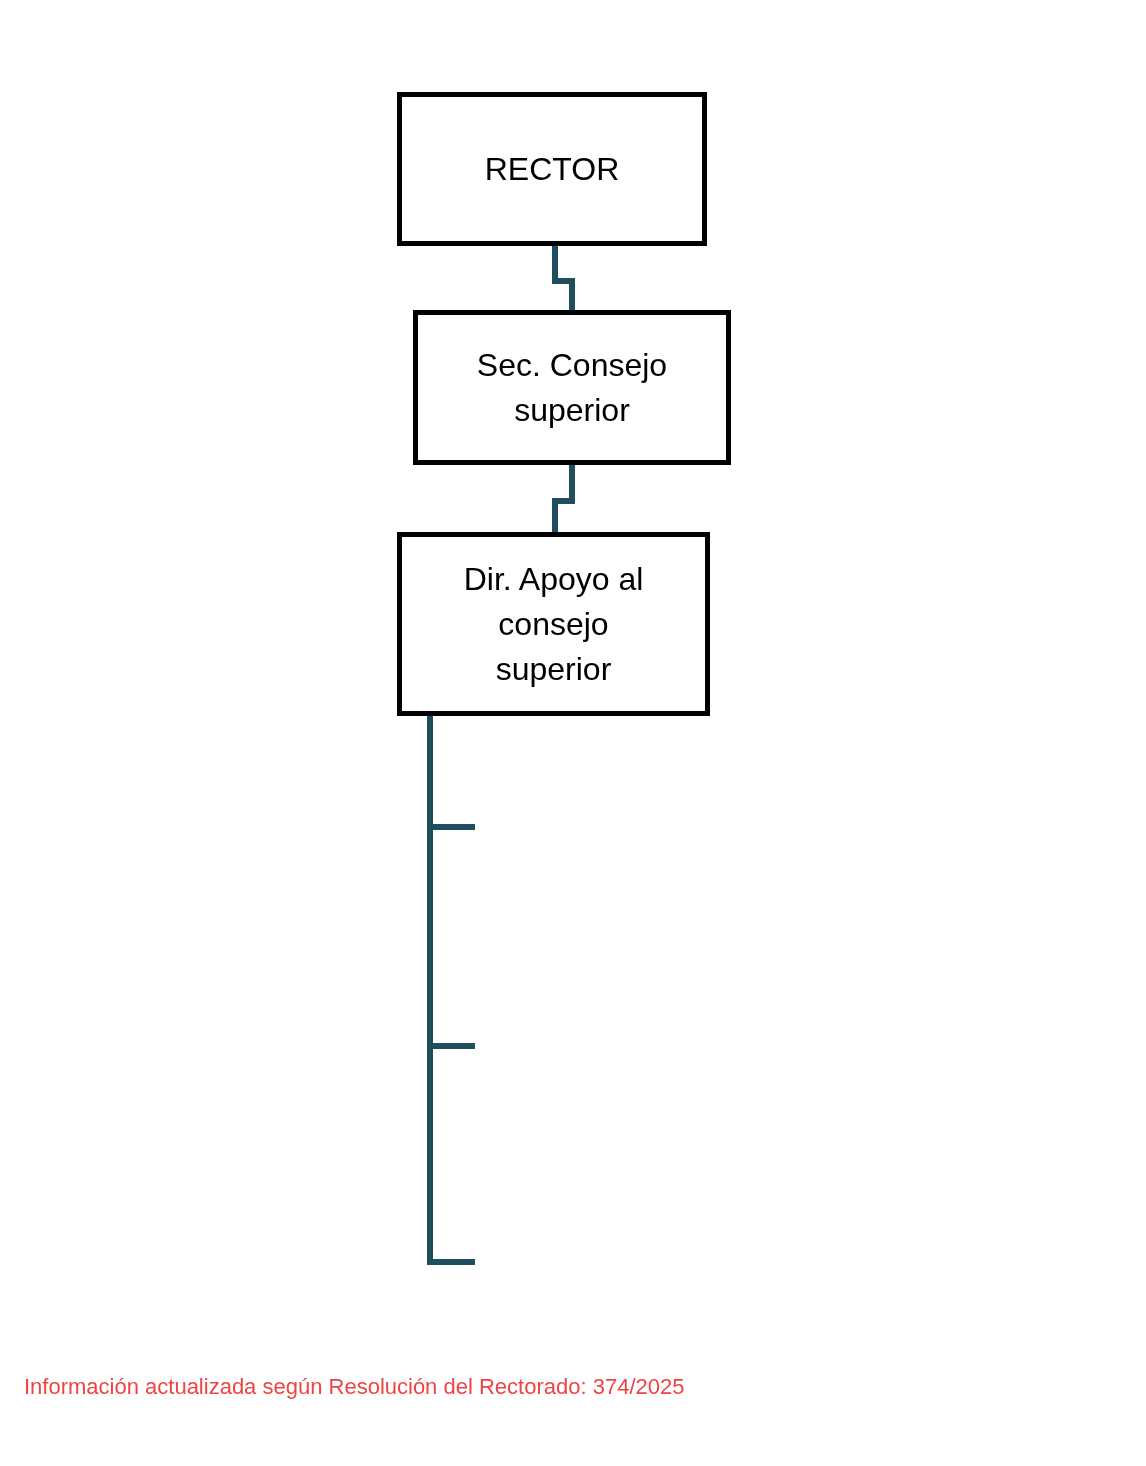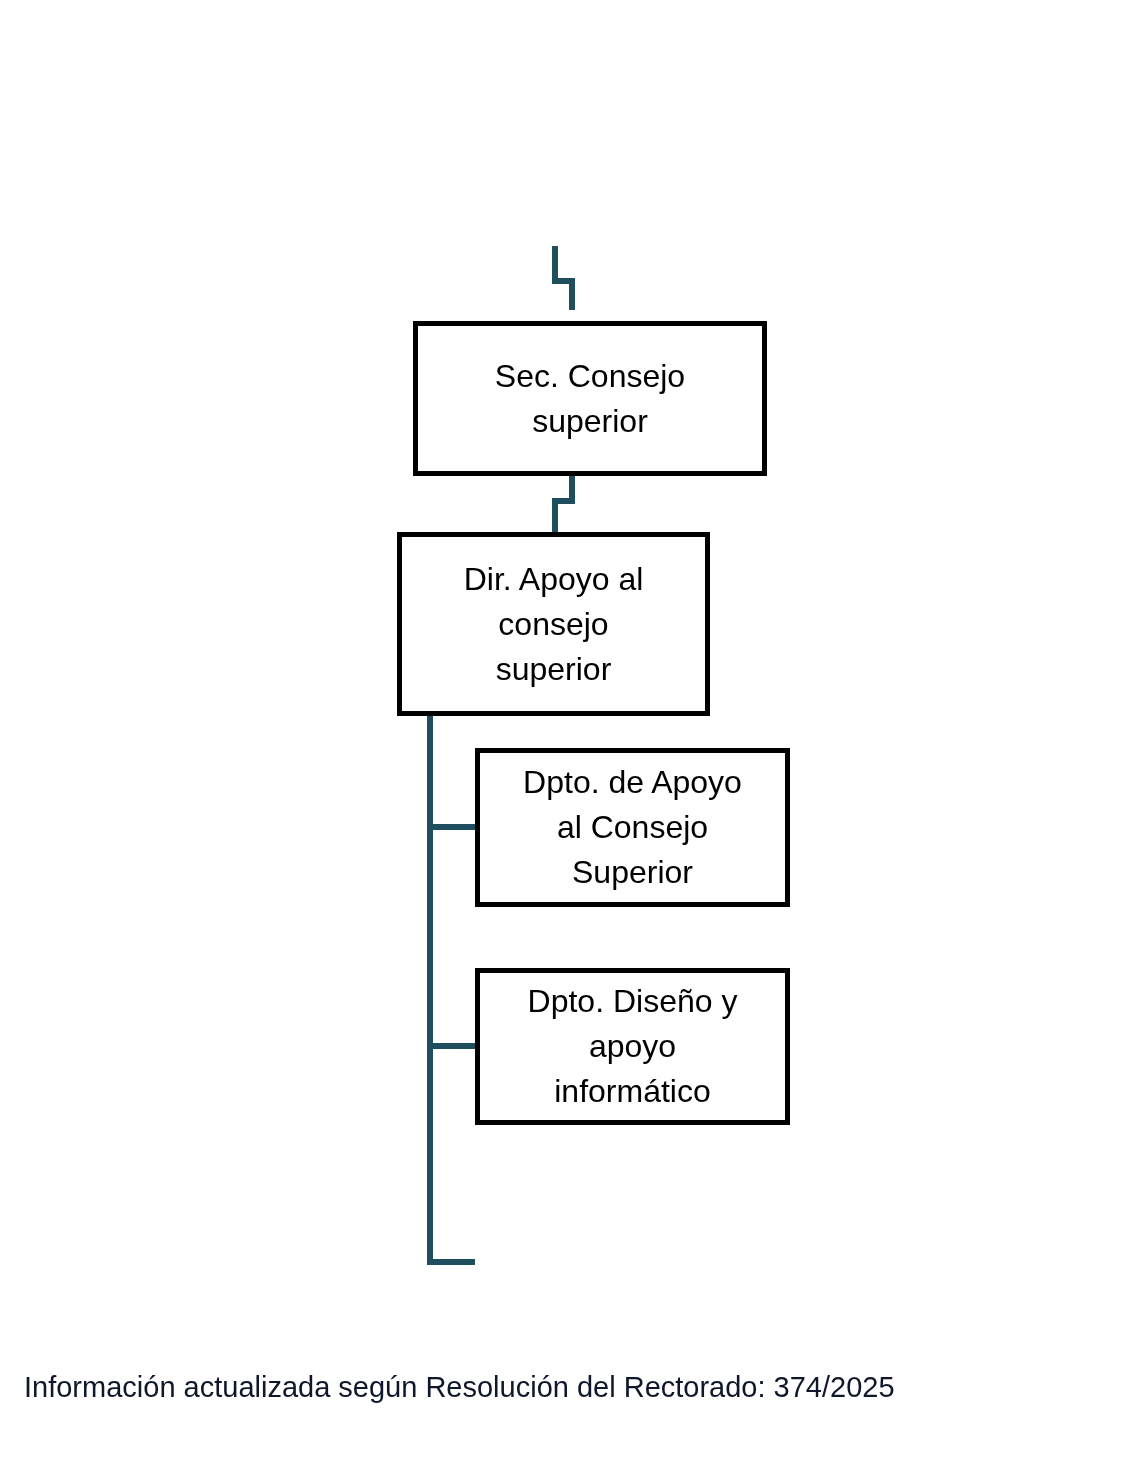--- a/index.html
+++ b/index.html
@@ -33,69 +33,62 @@
     justify-content: center;
     text-align: center;
     color: #000000;
     font-size: 32px;
     line-height: 45px;
   }
   .node .node-label {
     white-space: pre-line;
   }
   .node-rector   { left: 397px; top:  92px; width: 310px; height: 154px; }
-  .node-sec      { left: 413px; top: 310px; width: 354px; height: 155px; margin-top: 11px; }
+  .node-sec      { left: 413px; top: 310px; width: 318px; height: 155px; }
   .node-dir      { left: 397px; top: 532px; width: 313px; height: 184px; }
   .node-dpto-apoyo    { left: 475px; top:  748px; width: 315px; height: 159px; }
   .node-dpto-diseno   { left: 475px; top:  968px; width: 315px; height: 157px; }
   .node-dpto-registro { left: 475px; top: 1187px; width: 315px; height: 153px; }
   .footer-note {
     position: absolute;
     left: 24px;
     top: 1366px;
     width: 1100px;
-    font-size: 29px;
+    font-size: 22px;
     line-height: 42px;
-    color: #0f172a;
+    color: #ef4444;
     white-space: nowrap;
   }
 </style>
 </head>
 <body>
 
 <div class="canvas">
 
   <svg class="connector-layer" viewBox="0 0 1146 1466" xmlns="http://www.w3.org/2000/svg" aria-hidden="true">
     <polyline points="555,246 555,281 572,281 572,310" fill="none" stroke="#1F4E5F" stroke-width="6"></polyline>
     <polyline points="572,465 572,501 555,501 555,532" fill="none" stroke="#1F4E5F" stroke-width="6"></polyline>
     <polyline points="430,683 430,1262 475,1262" fill="none" stroke="#1F4E5F" stroke-width="6"></polyline>
     <line x1="427" y1="827" x2="475" y2="827" stroke="#1F4E5F" stroke-width="6"></line>
     <line x1="427" y1="1046" x2="475" y2="1046" stroke="#1F4E5F" stroke-width="6"></line>
   </svg>
 
+  <div class="node node-rector">
+    <span class="node-label">RECTOR</span>
+  </div>
 
   <div class="node node-sec">
     <span class="node-label">Sec. Consejo
 superior</span>
   </div>
 
   <div class="node node-dir">
     <span class="node-label">Dir. Apoyo al
 consejo
 superior</span>
   </div>
 
-  <div class="node node-dpto-apoyo">
-    <span class="node-label">Dpto. de Apoyo
-al Consejo
-Superior</span>
-  </div>
 
-  <div class="node node-dpto-diseno">
-    <span class="node-label">Dpto. Diseño y
-apoyo
-informático</span>
-  </div>
 
 
   <div class="footer-note">Información actualizada según Resolución del Rectorado: 374/2025</div>
 
 </div>
 
 </body></html>

